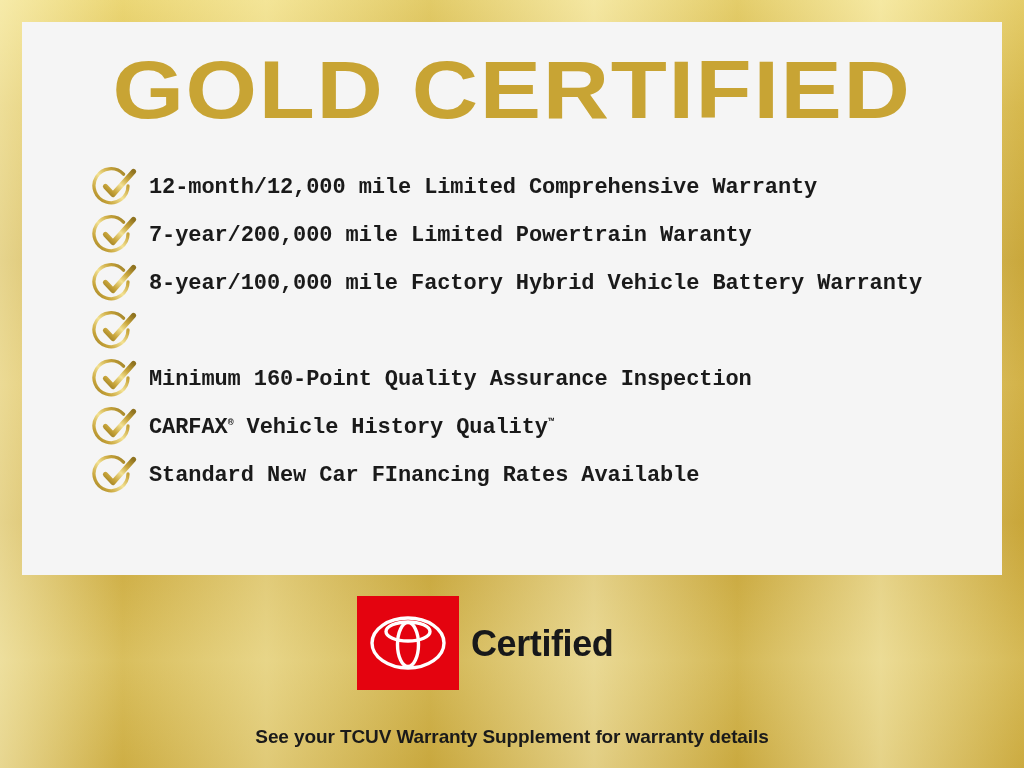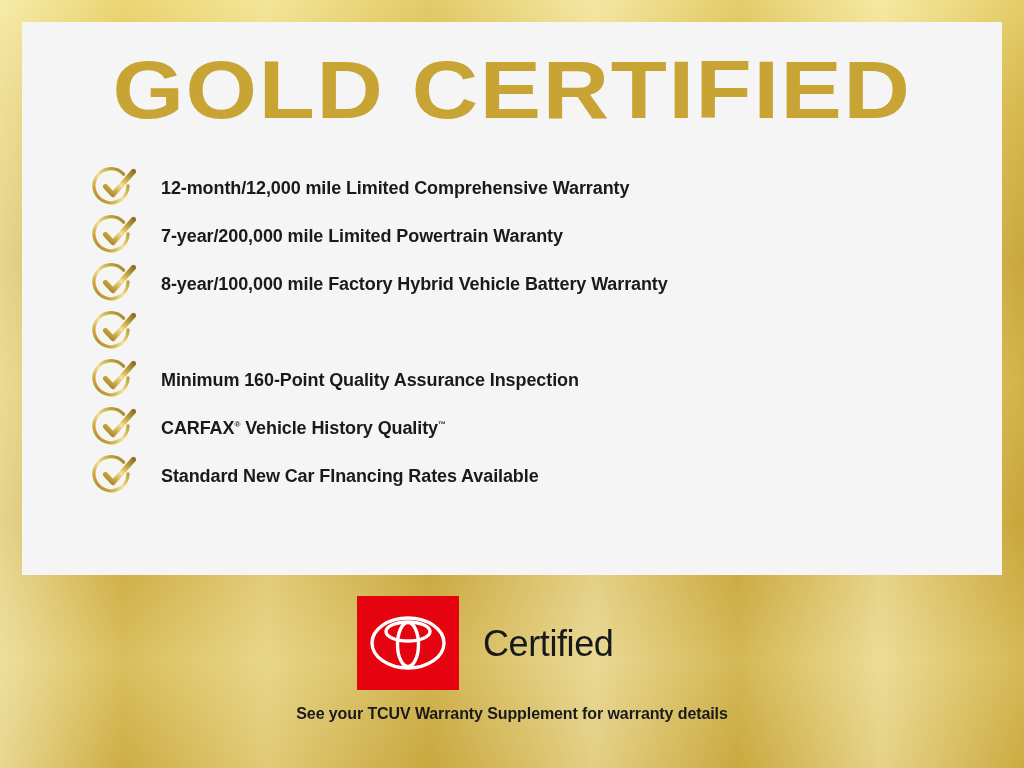--- a/index.html
+++ b/index.html
@@ -96,28 +96,27 @@
     margin-right: 11px;
     position: relative;
     top: -1px;
   }
   .check-icon svg {
     display: block;
     width: 46px;
     height: 44px;
   }
   .feature-label {
-    font-family: Liberation Sans, sans-serif;
-    font-weight: 700;
-    font-size: 18px;
+    font-family: Liberation Mono, monospace;
+    font-weight: 700;
+    font-size: 22px;
     line-height: 26px;
     color: #1a1a1a;
     letter-spacing: -0.1px;
     white-space: nowrap;
-    margin-left: 12px;
   }
   .feature-label sup {
     font-size: 0.45em;
     vertical-align: super;
     line-height: 0;
     font-weight: 700;
   }
 
   
   .lockup {
@@ -135,40 +134,40 @@
     align-items: center;
     justify-content: center;
     flex: 0 0 auto;
   }
   .toyota-mark svg {
     display: block;
     width: 78px;
     height: 56px;
   }
   .lockup-text {
-    margin-left: 24px;
+    margin-left: 12px;
     font-family: "Liberation Sans", sans-serif;
-    font-weight: 400;
+    font-weight: 700;
     font-size: 36px;
     line-height: 45px;
     color: #17181a;
     letter-spacing: -0.4px;
     white-space: nowrap;
   }
 
   
   .footer-note {
     position: absolute;
     left: 0;
-    top: 681px;
+    top: 704px;
     width: 980px;
     text-align: center;
     font-family: "Liberation Sans", sans-serif;
     font-weight: 700;
-    font-size: 16px;
+    font-size: 19px;
     line-height: 22px;
     color: #1a1a1a;
     letter-spacing: -0.1px;
   }
 </style>
 </head>
 <body>
 
 <div class="frame">
   <div class="panel">

